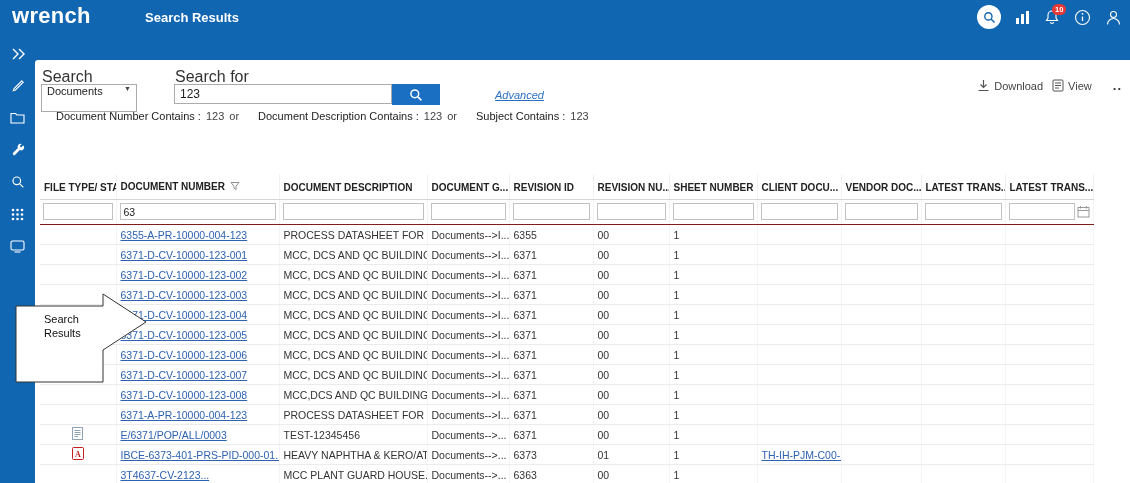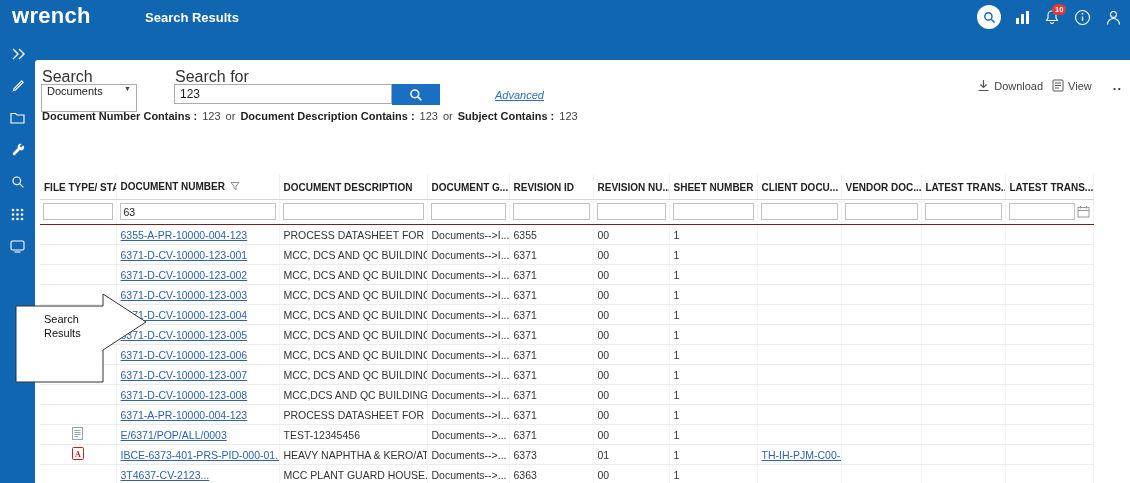--- a/index.html
+++ b/index.html
@@ -25,21 +25,21 @@
   .search-select { position:absolute; left:6px; top:24px; width:96px; height:28px; border:1px solid #ababab; background:#fff; font-size:11px; color:#222; display:flex; align-items:flex-start; justify-content:space-between; padding:0 5px; cursor:pointer; }
   .caret { font-size:7px; color:#444; }
   .search-input { position:absolute; left:139px; top:24px; width:218px; height:20px; border:1px solid #ababab; font-size:12px; padding:0 5px; color:#222; }
   .search-btn { position:absolute; left:357px; top:24px; width:48px; height:21px; background:#1b6fc2; border:none; display:flex; align-items:center; justify-content:center; cursor:pointer; }
   .advanced { position:absolute; left:424px; top:29px; font-size:11px; color:#2b6fc1; font-style:italic; text-decoration:underline; cursor:pointer;margin-left:36px; }
   .right-controls { position:absolute; right:8px; top:18px; display:flex; align-items:center; gap:9px; font-size:11px; color:#444; }
   .rc { display:flex; align-items:center; gap:4px; cursor:pointer; }
   .more-dots { font-weight:bold; color:#333; margin-left:12px; font-size:13px; letter-spacing:1px; cursor:pointer; }
 
   .criteria { position:absolute; left:7px; top:50px; display:flex; gap:5px; font-size:11px; color:#444; align-items:baseline; white-space:nowrap; }
-  .seg.bold { font-weight:bold; color:#222; }
+  .seg.bold { font-weight:normal; color:#222;margin-left:14px; }
 
   .groupbar { position:absolute; left:5px; top:88px; width:1053px; height:26px; background:#fcfcfc; border:1px solid #e3e3e3; display:flex; align-items:center; padding-left:9px; font-size:9.5px; color:#8a8a8a; letter-spacing:.2px; }
 
   .grid-table { position:absolute; left:5px; top:114px; width:1053px; border-collapse:collapse; table-layout:fixed; }
   .grid-table th { font-size:10px; font-weight:bold; color:#222; text-align:left; padding:7px 4px 6px; border-bottom:1px solid #d6d6d6; border-right:1px solid #f1f1f1; white-space:nowrap; overflow:hidden; cursor:pointer; }
   .grid-table td { white-space:nowrap; overflow:hidden; border-right:1px solid #f4f4f4; }
   .filter-row td { padding:3px 2px 4px; border-bottom:1px solid #7f1d1d; }
   .fwrap { display:flex; align-items:center; gap:2px; padding:0 1px; }
   .fwrap input { flex:1; min-width:0; height:17px; border:1px solid #c2c2c2; font-size:10.5px; padding:0 3px; color:#222; }
   .cal { flex:0 0 auto; display:flex; cursor:pointer; }

